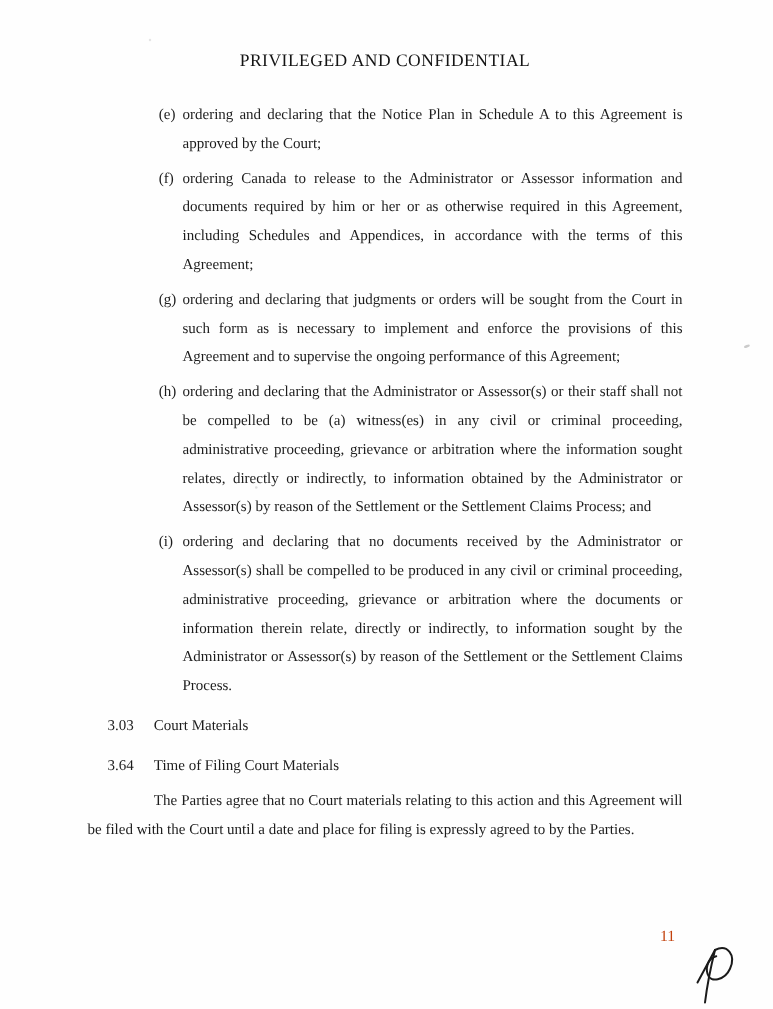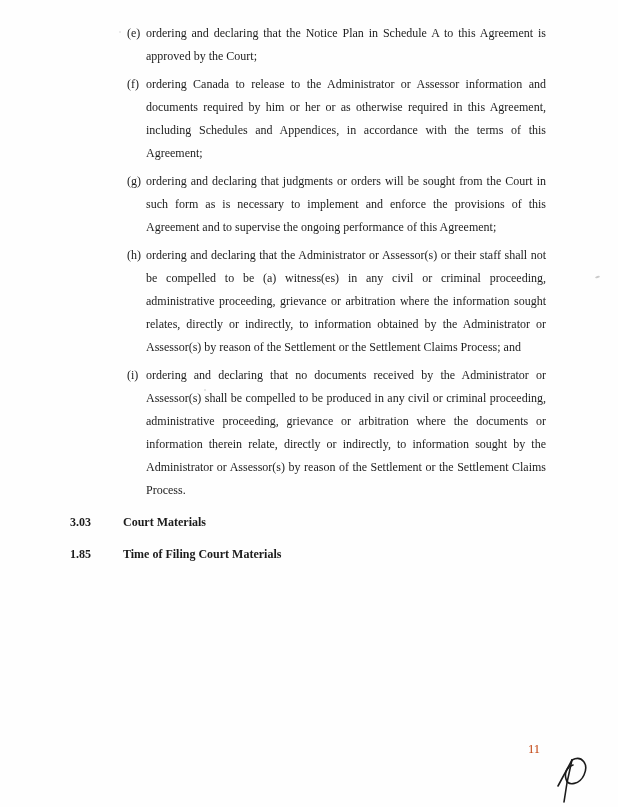--- a/index.html
+++ b/index.html
@@ -21,21 +21,21 @@
     letter-spacing:0.4px;
     color:#141414;
   }
 
   .clauses { list-style:none; margin:22px 0 0 0; padding:0 0 0 57px; }
   .clause { display:flex; margin:0 0 5px 0; font-size:12px; line-height:23px; }
   .clause .marker { flex:0 0 19px; }
   .clause .ctext { flex:1; text-align:justify; }
 
   .section { margin-top:9px; }
-  .sec-head { display:flex; font-weight:700; font-size:12px; line-height:23px; margin-top:5px; }
+  .sec-head { display:flex; font-weight:400; font-size:12px; line-height:23px; margin-top:5px;text-align:center; }
   .sec-num { flex:0 0 53px; }
   .sec-body {
     margin:5px 0 0 0;
     font-size:12px; line-height:23px;
     text-indent:53px;
     text-align:justify;
   }
 
   .pagenum {
     position:absolute; left:528px; top:742px;
@@ -48,20 +48,21 @@
   .speck-a { left:595px; top:276px; width:5px; height:2px; opacity:.45; transform:rotate(-20deg); }
   .speck-b { left:119px; top:31px; width:2px; height:2px; opacity:.22; }
   .speck-c { left:204px; top:389px; width:2px; height:2px; opacity:.3; }
 </style>
 </head>
 <body>
 
 <div class="page">
   <div class="content">
 
+    <h1 class="doc-title">PRIVILEGED AND CONFIDENTIAL</h1>
 
     <ol class="clauses">
       <li class="clause">
         <span class="marker">(e)</span>
         <span class="ctext">ordering and declaring that the Notice Plan in Schedule A to this Agreement is approved by the Court;</span>
       </li>
       <li class="clause">
         <span class="marker">(f)</span>
         <span class="ctext">ordering Canada to release to the Administrator or Assessor information and documents required by him or her or as otherwise required in this Agreement, including Schedules and Appendices, in accordance with the terms of this Agreement;</span>
       </li>
@@ -81,23 +82,24 @@
 
     <div class="section">
       <div class="sec-head">
         <span class="sec-num">3.03</span>
         <span class="sec-title">Court Materials</span>
       </div>
     </div>
 
     <div class="section">
       <div class="sec-head">
-        <span class="sec-num">1.85</span>
+        <span class="sec-num">3.64</span>
         <span class="sec-title">Time of Filing Court Materials</span>
       </div>
+      <p class="sec-body">The Parties agree that no Court materials relating to this action and this Agreement will be filed with the Court until a date and place for filing is expressly agreed to by the Parties.</p>
     </div>
 
   </div>
 
   <div class="pagenum">11</div>
 
   <svg class="initials" width="40" height="50" viewBox="0 0 40 50">
     <g fill="none" stroke="#1b1b1b" stroke-width="1.6" stroke-linecap="round">
       <path d="M11 48 C12 40 16 18 19 6"></path>
       <path d="M5 32 L19 6"></path>

